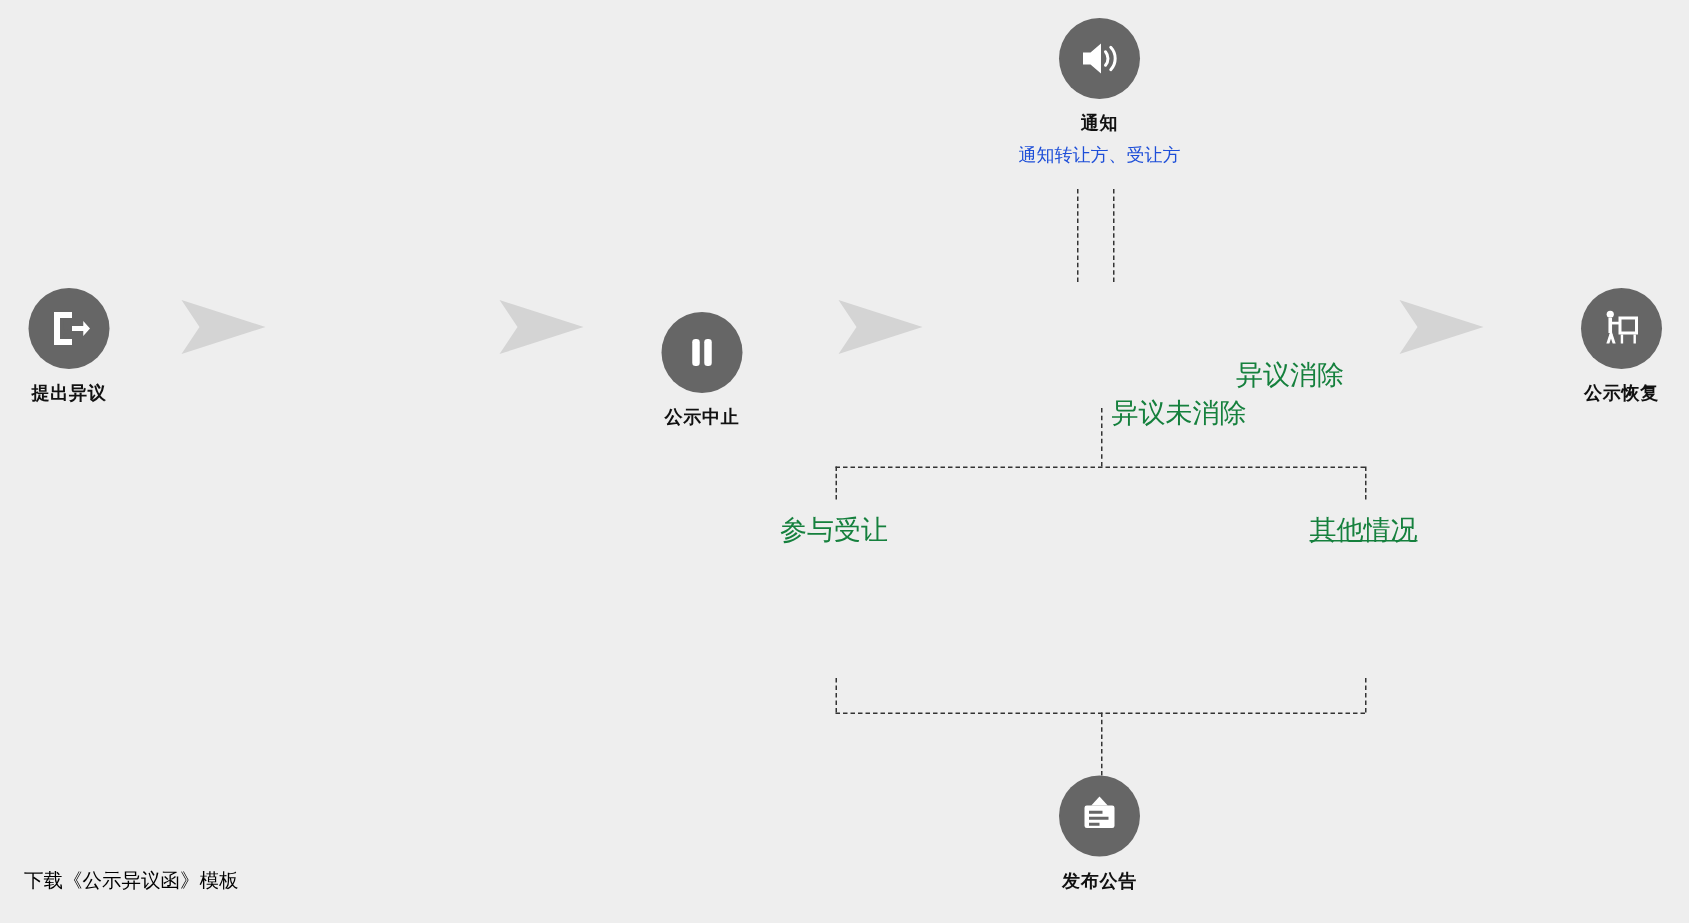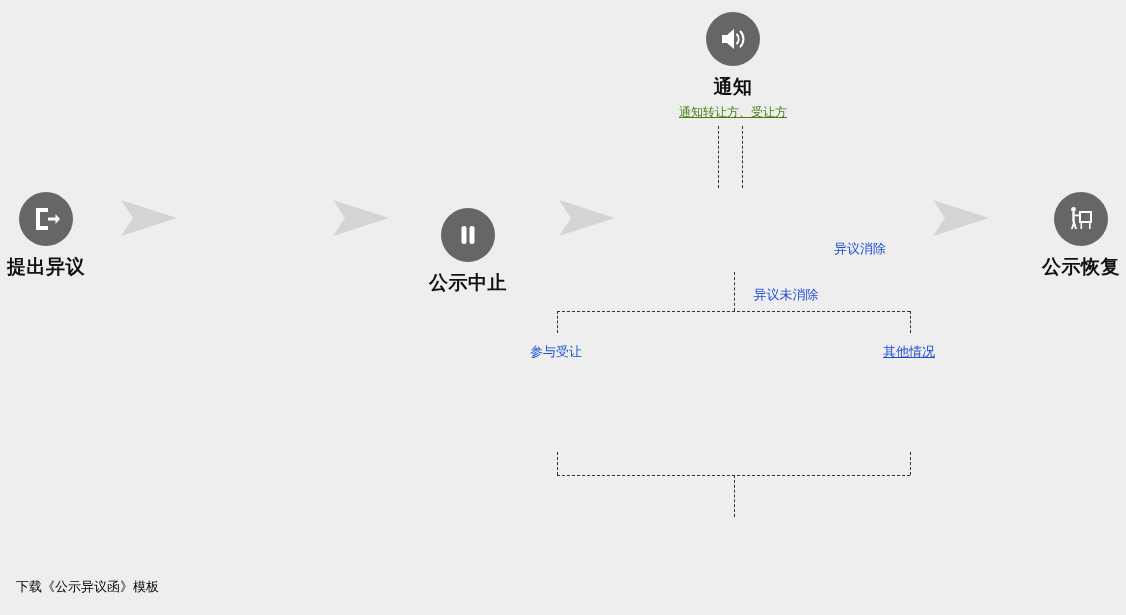--- a/index.html
+++ b/index.html
@@ -37,32 +37,31 @@
     margin: 0 auto;
     display: flex;
     align-items: center;
     justify-content: center;
   }
   .node .disc svg {
     display: block;
   }
   .node .title {
     margin-top: 9px;
-    font-size: 19px;
+    font-size: 12px;
     font-weight: bold;
     color: #111111;
     letter-spacing: .5px;
     line-height: 1.2;
   }
   .node .sub {
     margin-top: 6px;
     font-size: 12px;
-    color: #4d7c0f;
+    color: #1d4ed8;
     line-height: 1.45;
-    text-decoration: underline;
   }
 
   
   .chev {
     position: absolute;
     width: 60px;
     height: 44px;
     margin-left: -30px;
     margin-top: -22px;
   }
@@ -75,22 +74,22 @@
   }
   .hline {
     position: absolute;
     height: 0;
     border-top: 1px dashed #333333;
   }
 
   
   .edge-label {
     position: absolute;
-    font-size: 13px;
-    color: #1d4ed8;
+    font-size: 18px;
+    color: #15803d;
     white-space: nowrap;
     line-height: 1;
   }
   .edge-label.center { transform: translateX(-50%); }
 
   
   #download-link {
     position: absolute;
     left: 16px;
     top: 578px;
@@ -136,21 +135,21 @@
       <path d="M2 4 L58 22 L2 40 L14 22 Z" fill="#d4d4d4"></path>
     </svg>
   </div>
   <div class="chev" style="left:961px; top:218px;">
     <svg width="60" height="44" viewBox="0 0 60 44" aria-hidden="true">
       <path d="M2 4 L58 22 L2 40 L14 22 Z" fill="#d4d4d4"></path>
     </svg>
   </div>
 
   <div class="edge-label center" style="left:860px; top:242px;">异议消除</div>
-  <div class="edge-label center" style="left:786px; top:288px;">异议未消除</div>
+  <div class="edge-label center" style="left:786px; top:267px;">异议未消除</div>
   <div class="edge-label center" style="left:556px; top:345px;">参与受让</div>
   <div class="edge-label center" style="left:909px; top:345px;text-decoration:underline;">其他情况</div>
 
   <div class="node" style="left:46px; top:192px;">
     <div class="disc">
       <svg width="32" height="32" viewBox="0 0 32 32" aria-hidden="true">
         <path d="M6 5 h12 v4 h-8 v14 h8 v4 H6 Z" fill="#ffffff"></path>
         <rect x="12.5" y="9" width="2.6" height="8.5" rx="1.3" fill="#666666"></rect>
         <circle cx="13.8" cy="21" r="1.5" fill="#666666"></circle>
         <path d="M18 14.4 h7.5 v-3.4 L30 16 l-4.5 5 v-3.4 H18 Z" fill="#ffffff"></path>
@@ -198,16 +197,29 @@
         <path d="M20 11.5 a7 7 0 0 1 0 9" stroke="#ffffff" stroke-width="2" fill="none" stroke-linecap="round"></path>
         <path d="M23.5 8.5 a11 11 0 0 1 0 15" stroke="#ffffff" stroke-width="2" fill="none" stroke-linecap="round"></path>
       </svg>
     </div>
     <div class="title">通知</div>
     <div class="sub">通知转让方、受让方</div>
   </div>
 
 
 
+  <div class="node" style="left:733px; top:517px;">
+    <div class="disc">
+      <svg width="32" height="32" viewBox="0 0 32 32" aria-hidden="true">
+        <path d="M16 3 l5.5 6 h-11 Z" fill="#ffffff"></path>
+        <rect x="6" y="9" width="20" height="15" rx="1.5" fill="#ffffff"></rect>
+        <rect x="9" y="12.5" width="9" height="2" fill="#666666"></rect>
+        <rect x="9" y="16.5" width="13" height="2" fill="#666666"></rect>
+        <rect x="9" y="20.5" width="7" height="2" fill="#666666"></rect>
+      </svg>
+    </div>
+    <div class="title">发布公告</div>
+    <div class="sub"></div>
+  </div>
 
   <a id="download-link" href="#">下载《公示异议函》模板</a>
 
 </div>
 
 </body></html>

